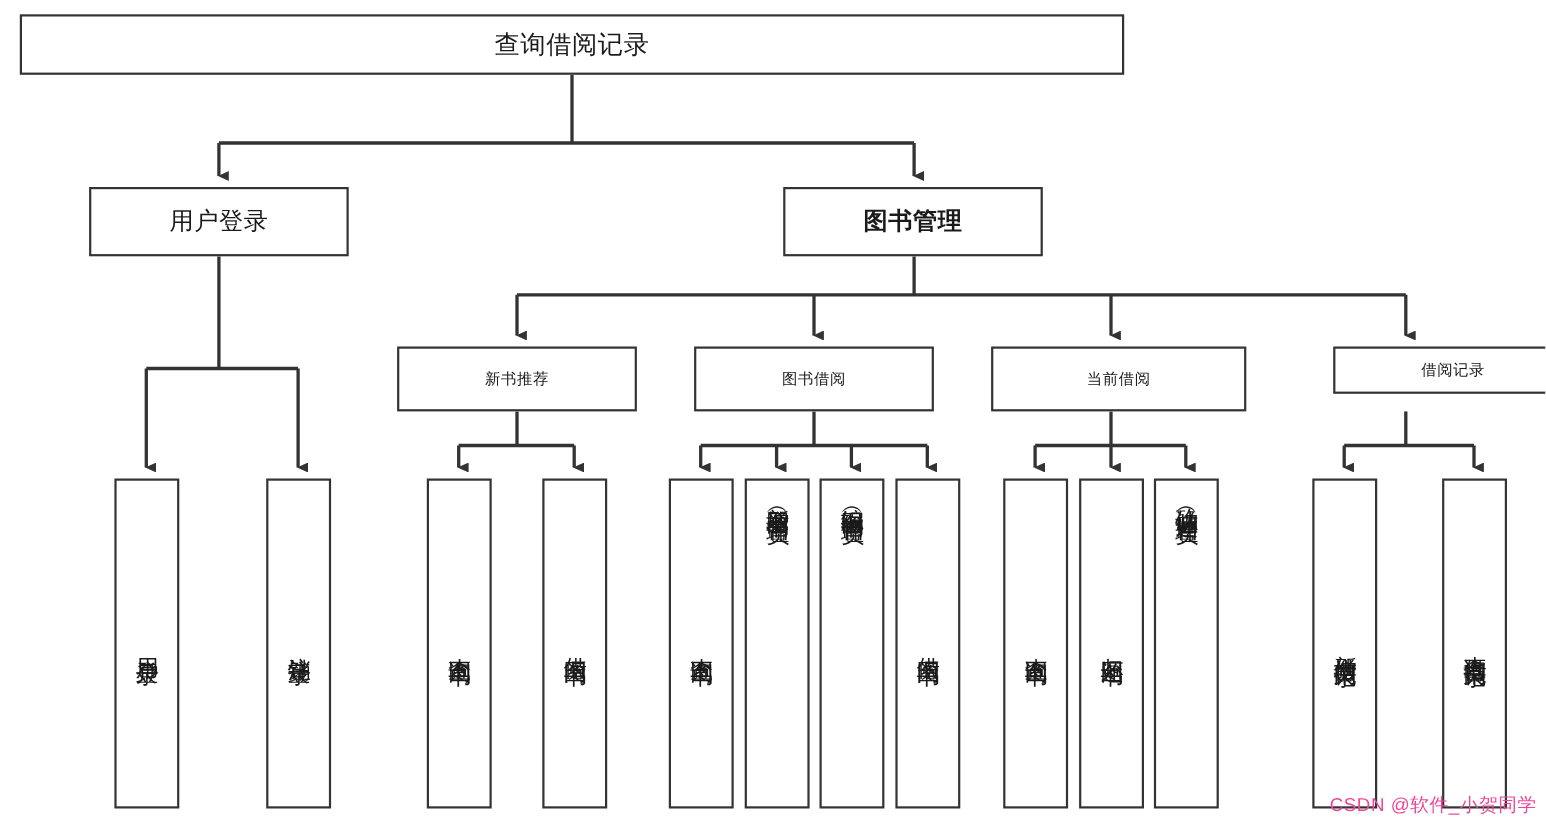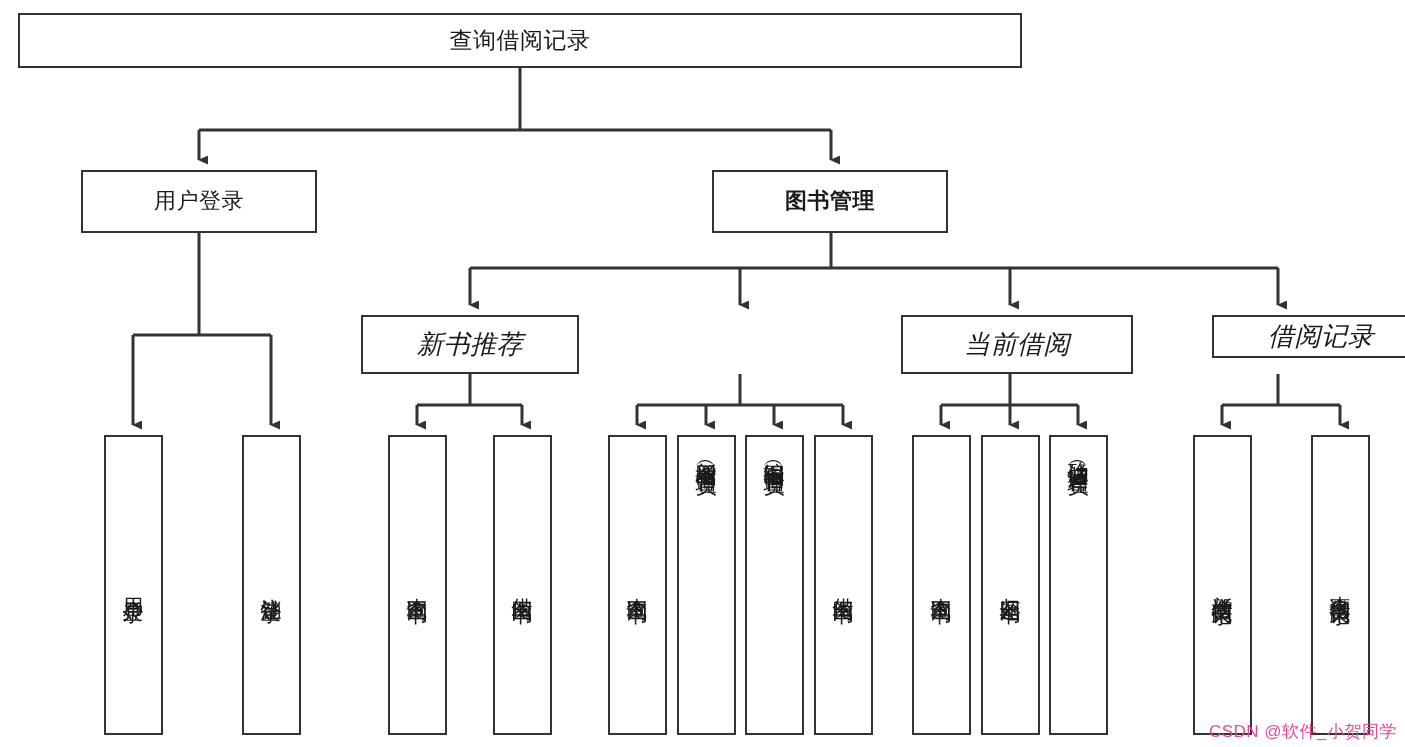--- a/index.html
+++ b/index.html
@@ -42,21 +42,21 @@
     display: block;
     text-align: center;
     line-height: 1.12;
     letter-spacing: 0.5px;
   }
   
   .lvl0 { }
   .lvl0 .node-label { font-size: 23px; }
   
   .lvl1 .node-label { font-size: 22px; }
-  .lvl2 .node-label { font-size: 26px; font-style: italic; }
+  .lvl2 .node-label { font-size: 14px; }
   
   .leaf {
     align-items: flex-start;
     justify-content: center;
     padding-top: 8px;
   }
   .leaf .node-label {
     writing-mode: vertical-rl;
     text-orientation: upright;
     font-size: 21px;
@@ -145,20 +145,23 @@
   <div class="node lvl1" style="left:81px; top:170px; width:236px; height:63px;">
     <span class="node-label">用户登录</span>
   </div>
   <div class="node lvl1" style="left:712px; top:170px; width:236px; height:63px;font-weight:bold;">
     <span class="node-label">图书管理</span>
   </div>
 
   <div class="node lvl2" style="left:361px; top:315px; width:218px; height:59px;">
     <span class="node-label">新书推荐</span>
   </div>
+  <div class="node lvl2" style="left:631px; top:315px; width:218px; height:59px;">
+    <span class="node-label">图书借阅</span>
+  </div>
   <div class="node lvl2" style="left:901px; top:315px; width:232px; height:59px;">
     <span class="node-label">当前借阅</span>
   </div>
   <div class="node lvl2" style="left:1212px; top:315px; width:218px; height:43px;">
     <span class="node-label">借阅记录</span>
   </div>
 
   <div class="node leaf leaf-mid" style="left:104px; top:435px; width:59px; height:300px;">
     <span class="node-label">用户登录</span>
   </div>

